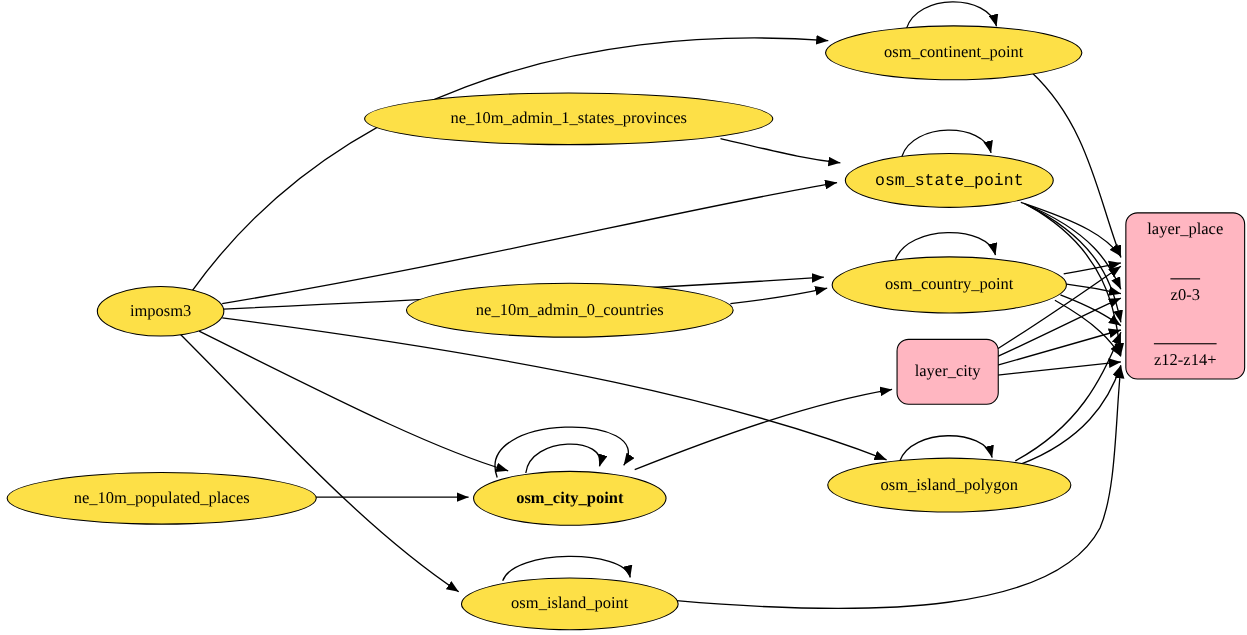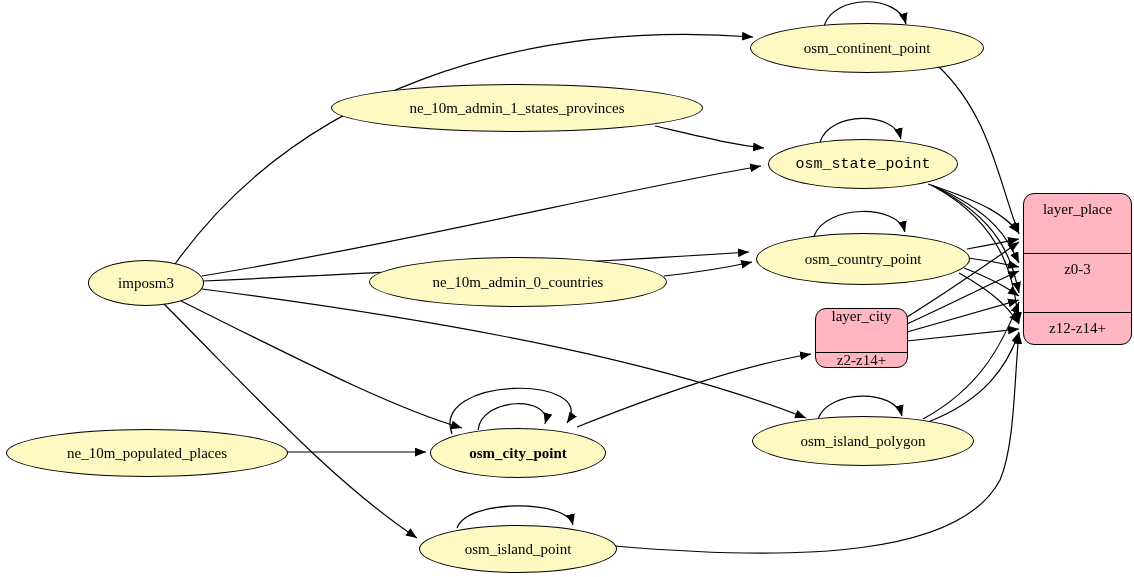--- a/index.html
+++ b/index.html
@@ -4,27 +4,27 @@
 <style>
   html,body{margin:0;padding:0;}
   body{
     width:1134px;height:577px;position:relative;background:#ffffff;
     font-family:"Liberation Serif","DejaVu Serif",serif;color:#000;
     overflow:hidden;
   }
   #edge-layer{position:absolute;left:0;top:0;z-index:0;}
   .node{
     position:absolute;display:flex;align-items:center;justify-content:center;
-    background:#fef9c3;border:1.3px solid #000;border-radius:50%;
+    background:#fde047;border:1.3px solid #000;border-radius:50%;
     font-size:15px;line-height:1;z-index:1;white-space:nowrap;
   }
   .record{
     position:absolute;background:#ffb6c1;border:1.6px solid #000;
     border-radius:11px;z-index:1;display:flex;flex-direction:column;
-    font-size:15px;line-height:1;overflow:hidden;
+    font-size:15px;line-height:1;overflow:hidden;align-items:center;
   }
   .record-row{
     flex:1;display:flex;align-items:center;justify-content:center;
     white-space:nowrap;
   }
   .record-row + .record-row{border-top:1.3px solid #000;margin-top:28px;}
   svg path.edge{fill:none;stroke:#000;stroke-width:1.2px;}
 </style>
 </head>
 <body>
@@ -105,20 +105,19 @@
 <div class="node" style="left:752px;top:416px;width:220px;height:48px;">
   <span>osm_island_polygon</span>
 </div>
 
 <div class="node" style="left:419px;top:525px;width:196px;height:46px;">
   <span>osm_island_point</span>
 </div>
 
 <div class="record" style="left:815px;top:308px;width:91px;height:58px;">
   <div class="record-row">layer_city</div>
-  <div class="record-row">z2-z14+</div>
 </div>
 
 <div class="record" style="left:1023px;top:193px;width:107px;height:150px;">
   <div class="record-row">layer_place</div>
   <div class="record-row">z0-3</div>
   <div class="record-row">z12-z14+</div>
 </div>
 
 </body></html>

